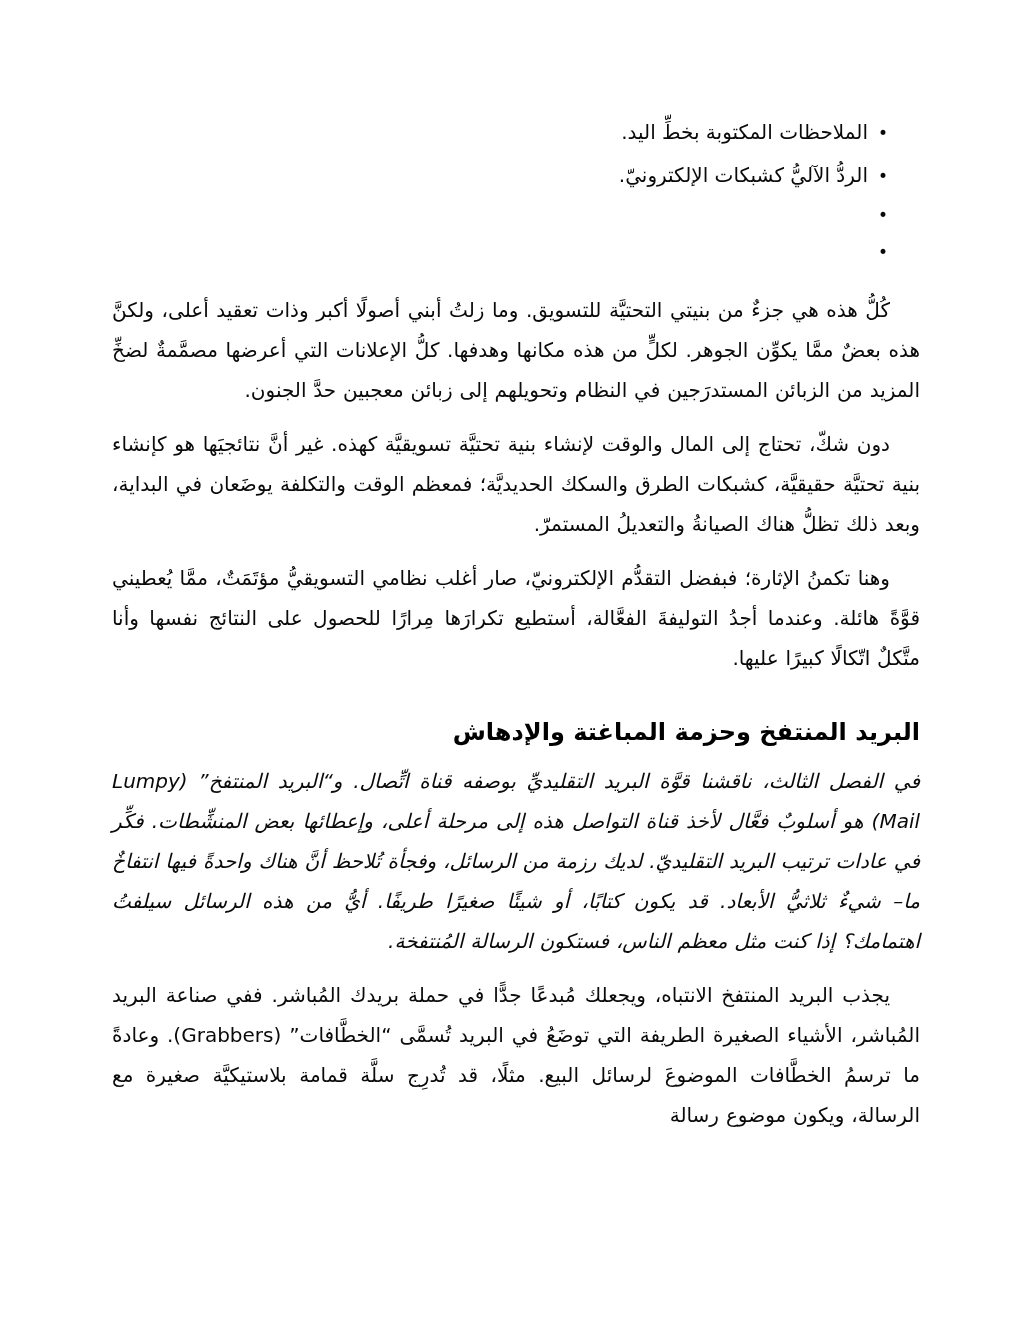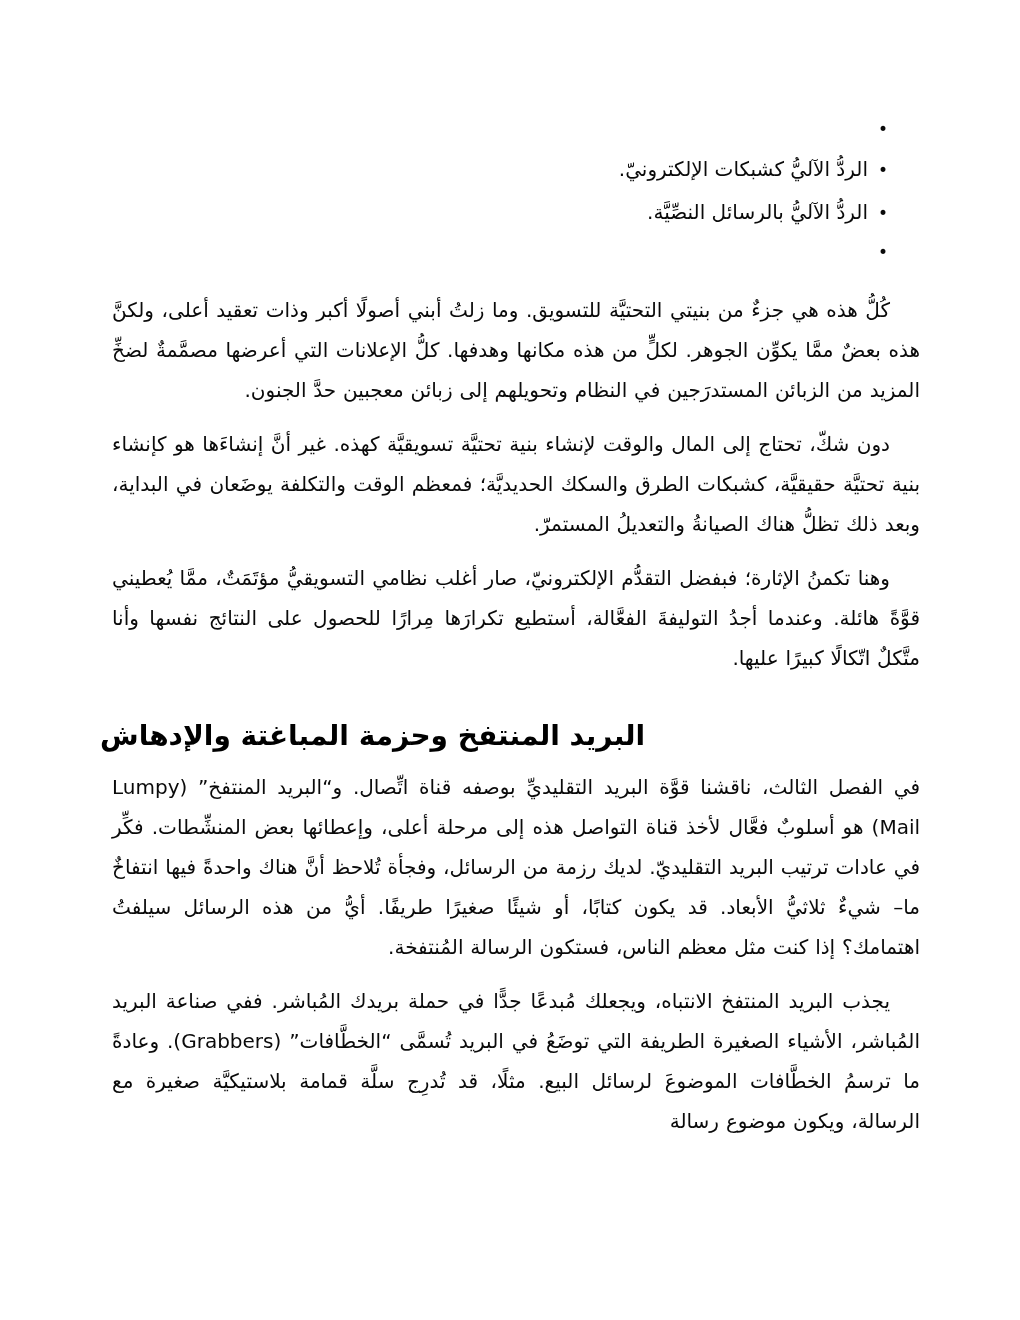--- a/index.html
+++ b/index.html
@@ -41,54 +41,55 @@
   .para {
     margin: 0 0 14px 12px;
     font-size: 20px;
     line-height: 2.0;
     text-align: justify;
     text-indent: 30px; 
     word-spacing: 0.5px;
   }
   .para.no-indent {
     text-indent: 0;
+    font-style: italic;
   }
   .section-heading {
     margin: 38px 0 12px 0;
-    font-size: 28px;
+    font-size: 24px;
     font-weight: 700;
     line-height: 1.4;
-    text-align: left;
+    text-align: right;
     color: #000000;
   }
 </style>
 </head>
 <body>
 
 <div class="page">
 
   <ul class="bullet-list">
     <li class="bullet-item">
       <span class="bullet-marker">•</span>
+      <span class="bullet-text">الملاحظات المكتوبة بخطِّ اليد.</span>
     </li>
     <li class="bullet-item">
       <span class="bullet-marker">•</span>
       <span class="bullet-text">الردُّ الآليُّ كشبكات الإلكترونيّ.</span>
     </li>
     <li class="bullet-item">
       <span class="bullet-marker">•</span>
-      <span class="bullet-text">الردُّ الآليُّ بالرسائل النصِّيَّة.</span>
     </li>
     <li class="bullet-item">
       <span class="bullet-marker">•</span>
     </li>
   </ul>
 
   <p class="para">كُلُّ هذه هي جزءٌ من بنيتي التحتيَّة للتسويق. وما زلتُ أبني أصولًا أكبر وذات تعقيد أعلى، ولكنَّ هذه بعضٌ ممَّا يكوِّن الجوهر. لكلٍّ من هذه مكانها وهدفها. كلُّ الإعلانات التي أعرضها مصمَّمةٌ لضخِّ المزيد من الزبائن المستدرَجين في النظام وتحويلهم إلى زبائن معجبين حدَّ الجنون.</p>
-  <p class="para">دون شكّ، تحتاج إلى المال والوقت لإنشاء بنية تحتيَّة تسويقيَّة كهذه. غير أنَّ إنشاءَها هو كإنشاء بنية تحتيَّة حقيقيَّة، كشبكات الطرق والسكك الحديديَّة؛ فمعظم الوقت والتكلفة يوضَعان في البداية، وبعد ذلك تظلُّ هناك الصيانةُ والتعديلُ المستمرّ.</p>
+  <p class="para">دون شكّ، تحتاج إلى المال والوقت لإنشاء بنية تحتيَّة تسويقيَّة كهذه. غير أنَّ نتائجيَها هو كإنشاء بنية تحتيَّة حقيقيَّة، كشبكات الطرق والسكك الحديديَّة؛ فمعظم الوقت والتكلفة يوضَعان في البداية، وبعد ذلك تظلُّ هناك الصيانةُ والتعديلُ المستمرّ.</p>
   <p class="para">وهنا تكمنُ الإثارة؛ فبفضل التقدُّم الإلكترونيّ، صار أغلب نظامي التسويقيُّ مؤتَمَتٌ، ممَّا يُعطيني قوَّةً هائلة. وعندما أجدُ التوليفةَ الفعَّالة، أستطيع تكرارَها مِرارًا للحصول على النتائج نفسها وأنا متَّكلٌ اتّكالًا كبيرًا عليها.</p>
 
   <h2 class="section-heading">البريد المنتفخ وحزمة المباغتة والإدهاش</h2>
 
   <p class="para no-indent">في الفصل الثالث، ناقشنا قوَّة البريد التقليديِّ بوصفه قناة اتِّصال. و“البريد المنتفخ” (Lumpy Mail) هو أسلوبٌ فعَّال لأخذ قناة التواصل هذه إلى مرحلة أعلى، وإعطائها بعض المنشِّطات. فكِّر في عادات ترتيب البريد التقليديّ. لديك رزمة من الرسائل، وفجأة تُلاحظ أنَّ هناك واحدةً فيها انتفاخٌ ما– شيءٌ ثلاثيُّ الأبعاد. قد يكون كتابًا، أو شيئًا صغيرًا طريفًا. أيُّ من هذه الرسائل سيلفتُ اهتمامك؟ إذا كنت مثل معظم الناس، فستكون الرسالة المُنتفخة.</p>
   <p class="para">يجذب البريد المنتفخ الانتباه، ويجعلك مُبدعًا جدًّا في حملة بريدك المُباشر. ففي صناعة البريد المُباشر، الأشياء الصغيرة الطريفة التي توضَعُ في البريد تُسمَّى “الخطَّافات” (Grabbers). وعادةً ما ترسمُ الخطَّافات الموضوعَ لرسائل البيع. مثلًا، قد تُدرِج سلَّة قمامة بلاستيكيَّة صغيرة مع الرسالة، ويكون موضوع رسالة</p>
 
 </div>
 
 </body></html>

